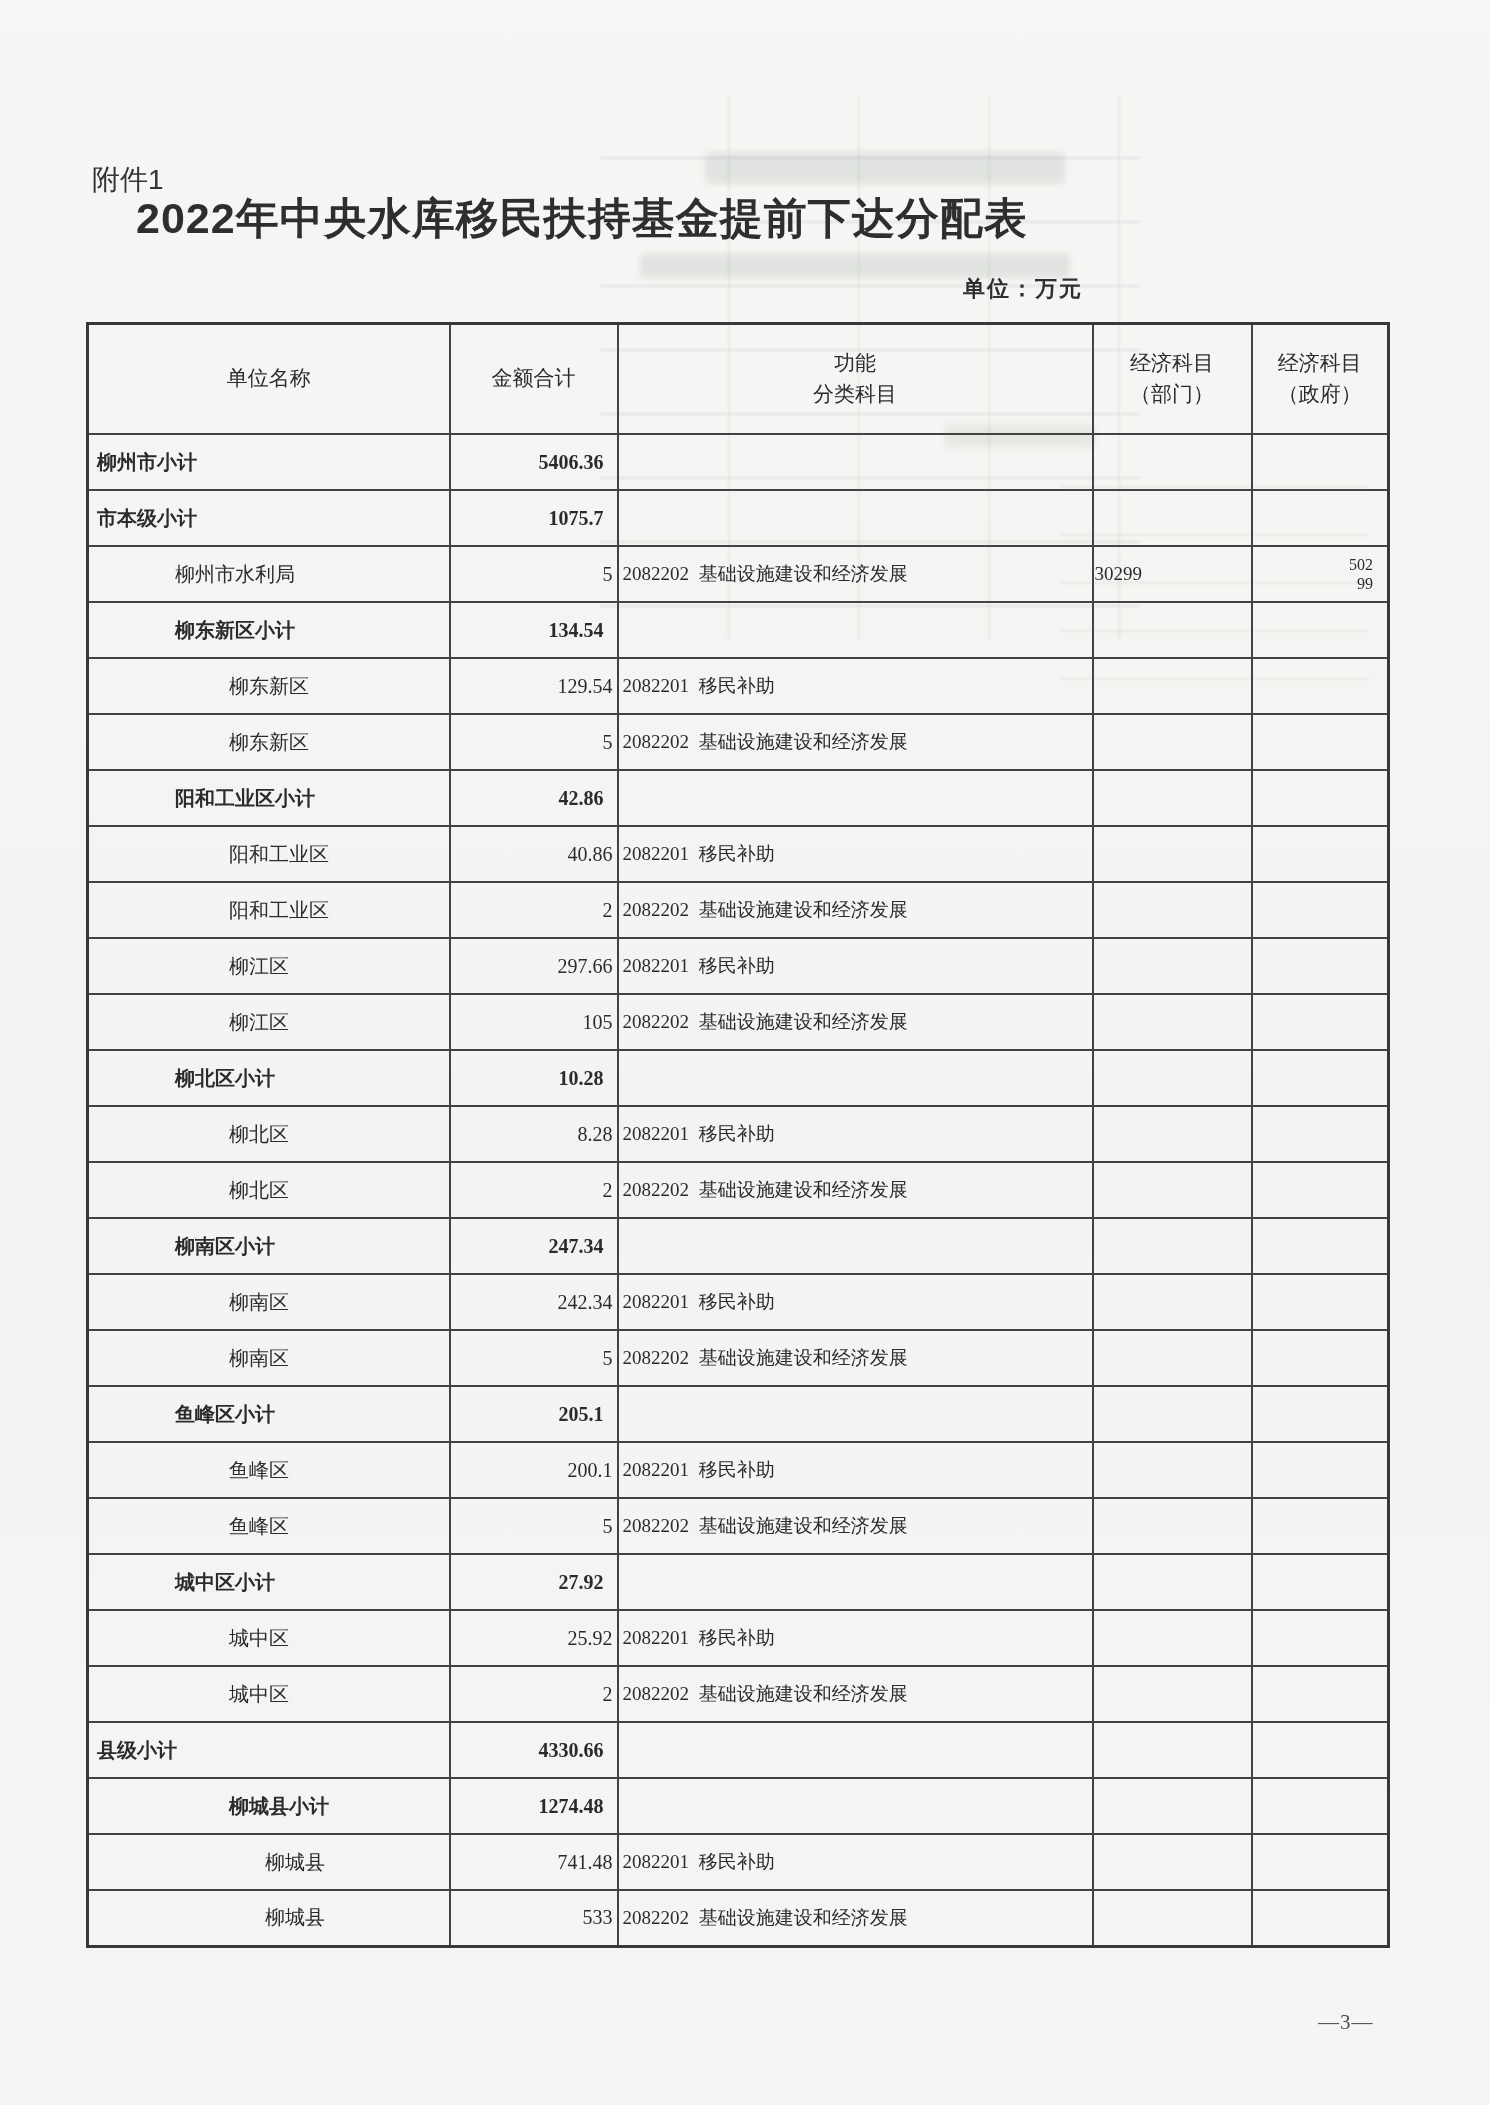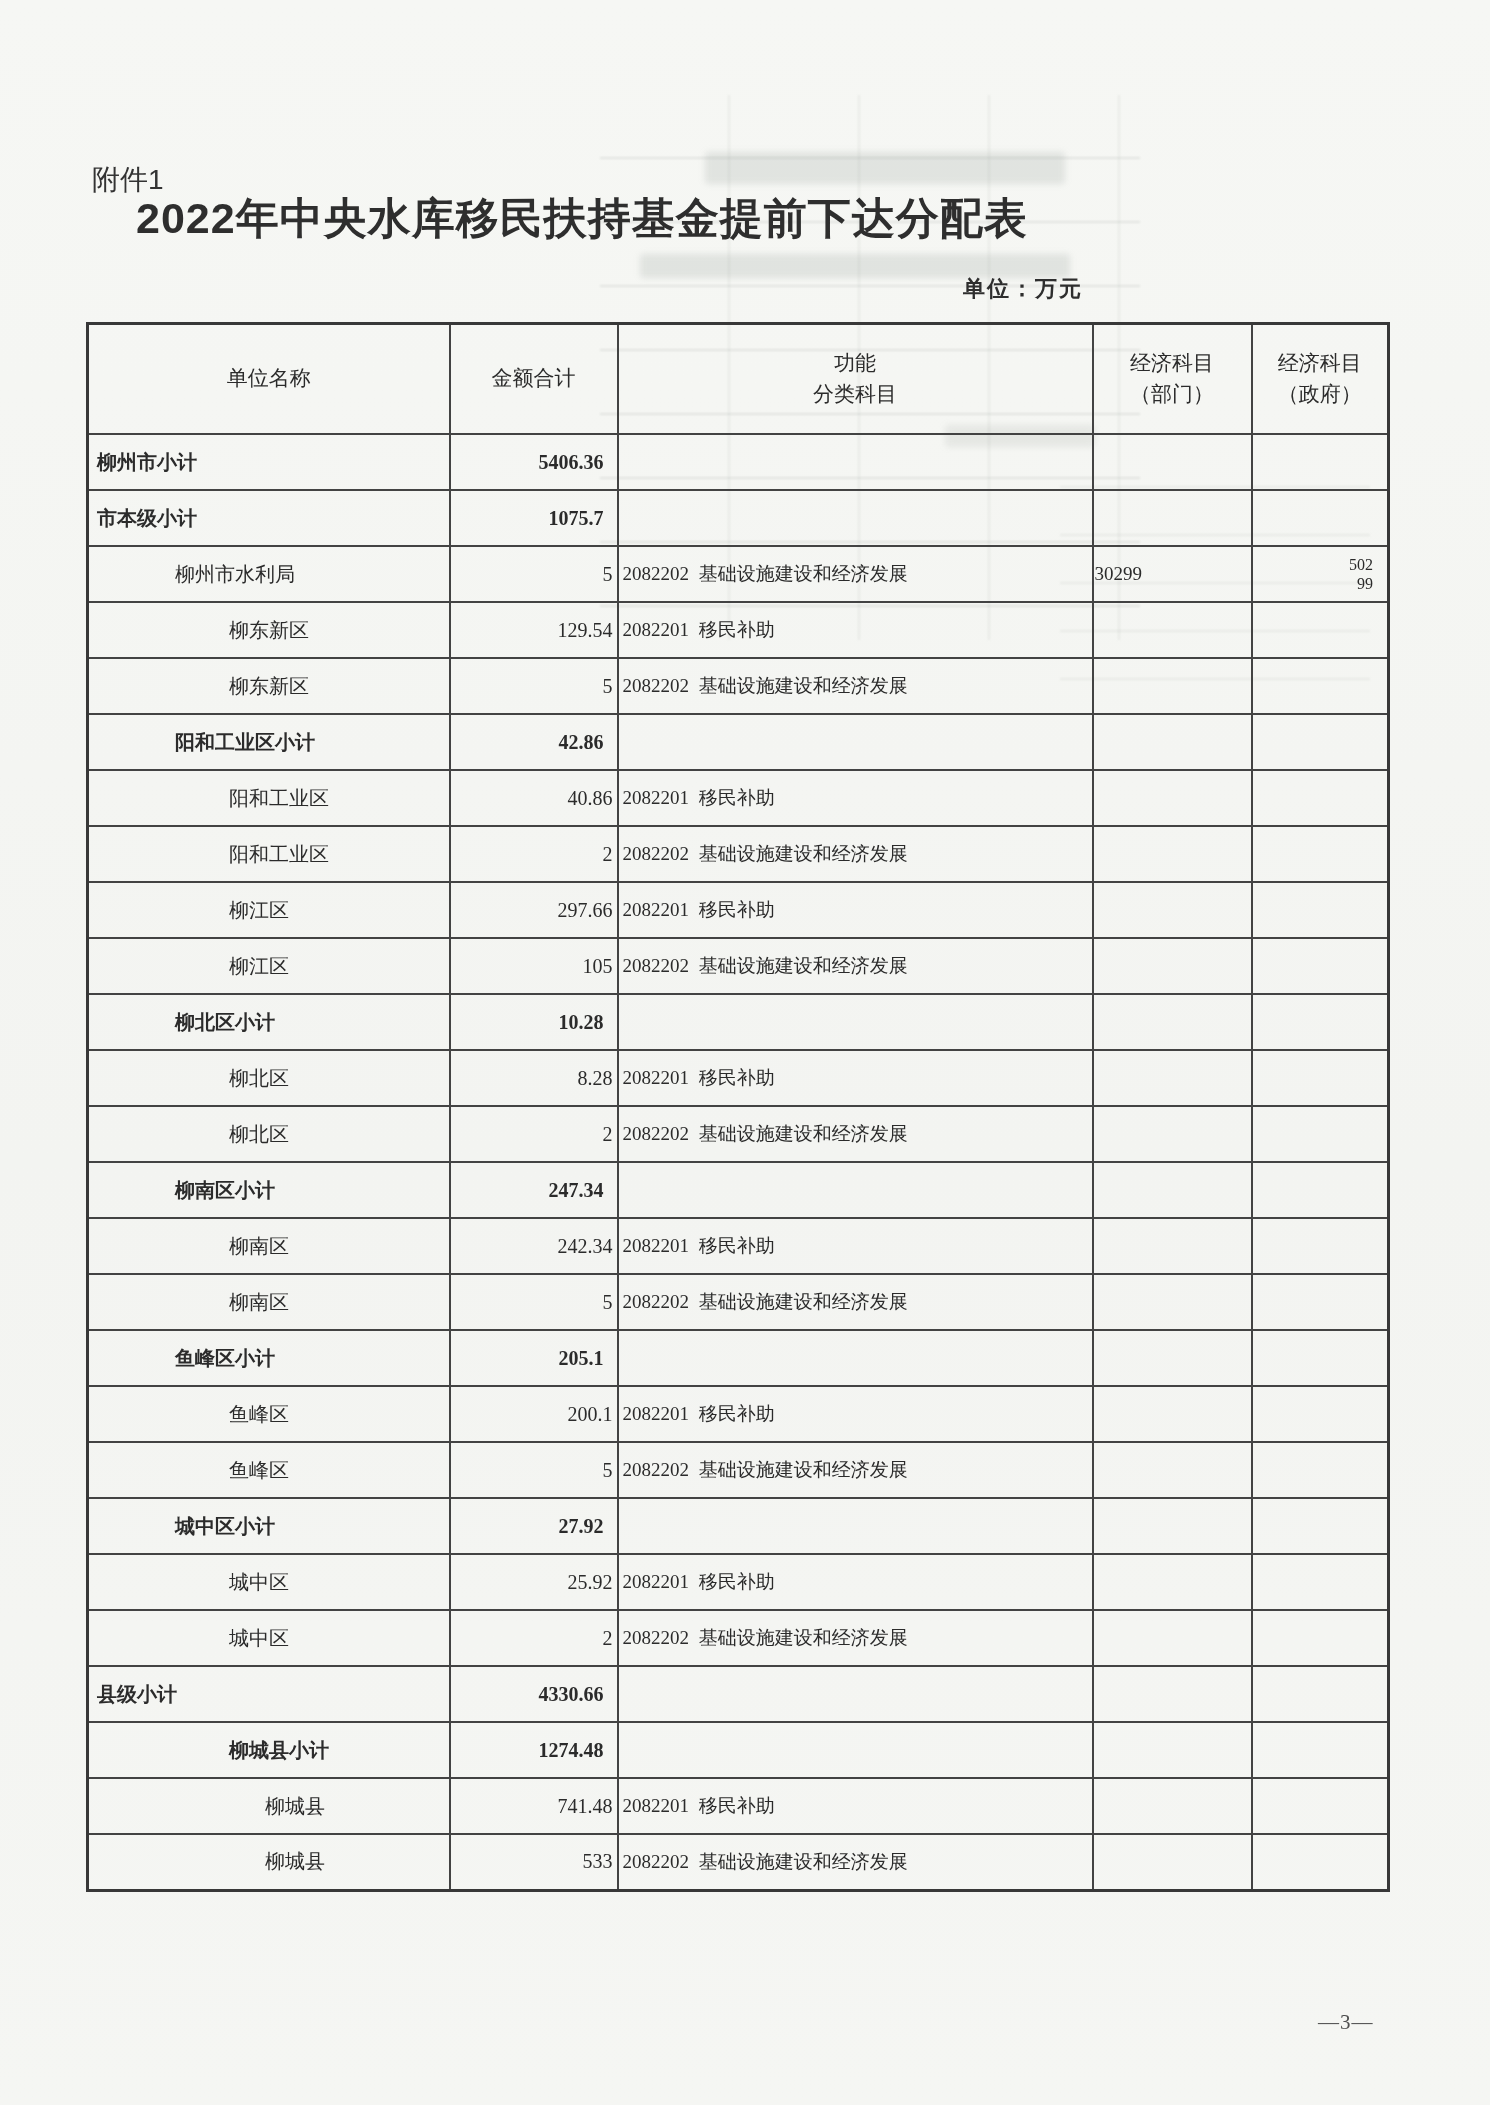--- a/index.html
+++ b/index.html
@@ -133,20 +133,27 @@
     <td class="c-gov"></td>
   </tr>
           <tr>
     <td class="c-unit ind-1">柳州市水利局</td>
     <td class="c-amount">5</td>
     <td class="c-func">2082202 基础设施建设和经济发展</td>
     <td class="c-dept">30299</td>
     <td class="c-gov">502
 99</td>
   </tr>
+          <tr class="subtotal">
+    <td class="c-unit ind-1">柳东新区小计</td>
+    <td class="c-amount">134.54</td>
+    <td class="c-func"></td>
+    <td class="c-dept"></td>
+    <td class="c-gov"></td>
+  </tr>
           <tr>
     <td class="c-unit ind-2">柳东新区</td>
     <td class="c-amount">129.54</td>
     <td class="c-func">2082201 移民补助</td>
     <td class="c-dept"></td>
     <td class="c-gov"></td>
   </tr>
           <tr>
     <td class="c-unit ind-2">柳东新区</td>
     <td class="c-amount">5</td>

